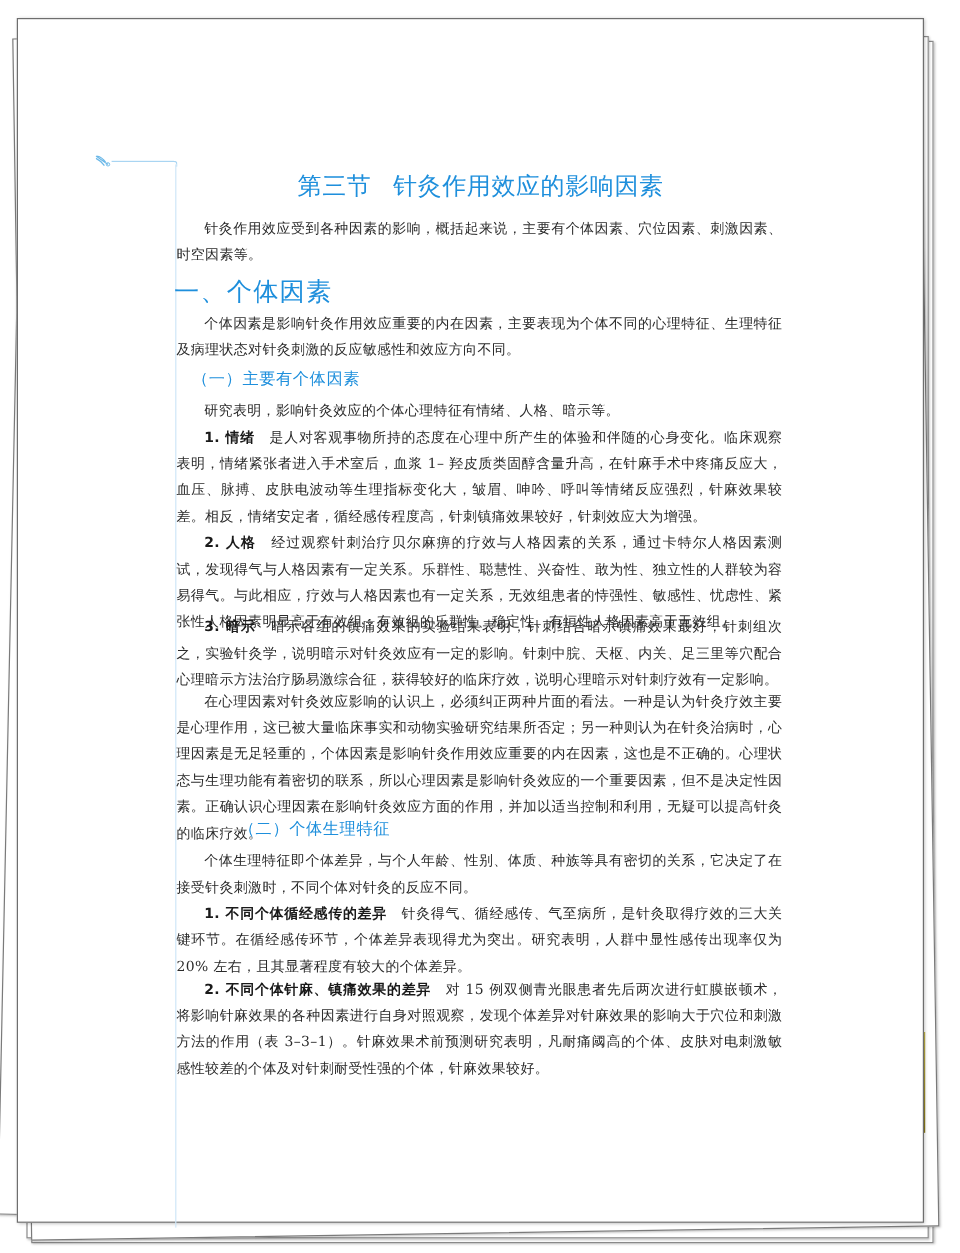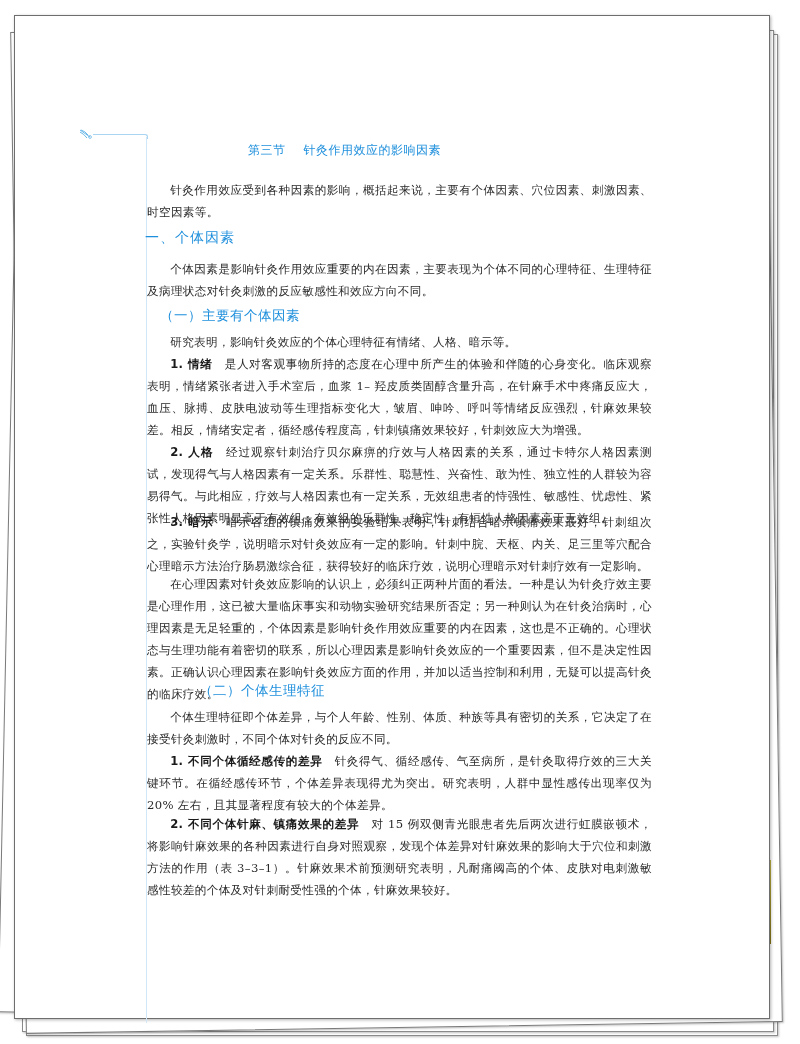--- a/index.html
+++ b/index.html
@@ -28,33 +28,33 @@
   .running-head { position: absolute; top: 61px; left: 0; width: 100%; height: 16px; }
   .page-number { position: absolute; left: 53px; top: 0; font-family: "Liberation Sans", sans-serif; font-size: 11px; color: #222; }
   .book-title { position: absolute; left: 128px; top: 0; font-family: "Liberation Sans", sans-serif; font-size: 10px; color: #2a90d8; }
 
   .deco-line-h { position: absolute; left: 78px; top: 118px; width: 52px; height: 1px; background: #a9d5f2; }
   .deco-line-v { position: absolute; left: 131px; top: 121px; width: 1px; height: 886px; background: #cfe7f8; }
   .deco-corner { position: absolute; left: 128px; top: 118px; width: 4px; height: 4px; border-top:1px solid #a9d5f2; border-right:1px solid #a9d5f2; border-top-right-radius: 3px; }
   .quill-icon { position: absolute; left: 64px; top: 113px; width: 14px; height: 10px; }
   .section-title {
     position: absolute; top: 142px; left: 248px; width: 330px;
-    font-family: "DejaVu Sans", sans-serif; font-size: 12px; color: #1e8fdc; letter-spacing: 0.5px; white-space: nowrap;
+    font-family: "DejaVu Sans", sans-serif; font-size: 20px; color: #1e8fdc; letter-spacing: 0.5px; white-space: nowrap;
   }
   .section-title .gap { display:inline-block; width: 18px; }
 
   .p {
     position: absolute; left: 147px; width: 505px;
     font-size: 11.6px; line-height: 22px; color: #2a2a2a; text-align: justify;
     text-indent: 2em; letter-spacing: 0.35px;
   }
   .p b { font-family: "DejaVu Sans", sans-serif; font-weight: bold; color: #1a1a1a; margin-top: 36px; }
   .h1 {
     position: absolute; left: 145px; top: 229px;
-    font-family: "DejaVu Sans", sans-serif; font-size: 14px; color: #1e8fdc; letter-spacing: 1px;
+    font-family: "DejaVu Sans", sans-serif; font-size: 21px; color: #1e8fdc; letter-spacing: 1px;
   }
   .h2 {
     position: absolute; left: 160px;
     font-family: "DejaVu Sans", sans-serif; font-size: 13.5px; color: #1e8fdc; letter-spacing: 0.5px;
   }
 </style>
 </head>
 <body>
 
 <div class="sheet sheet-back-4"></div>

